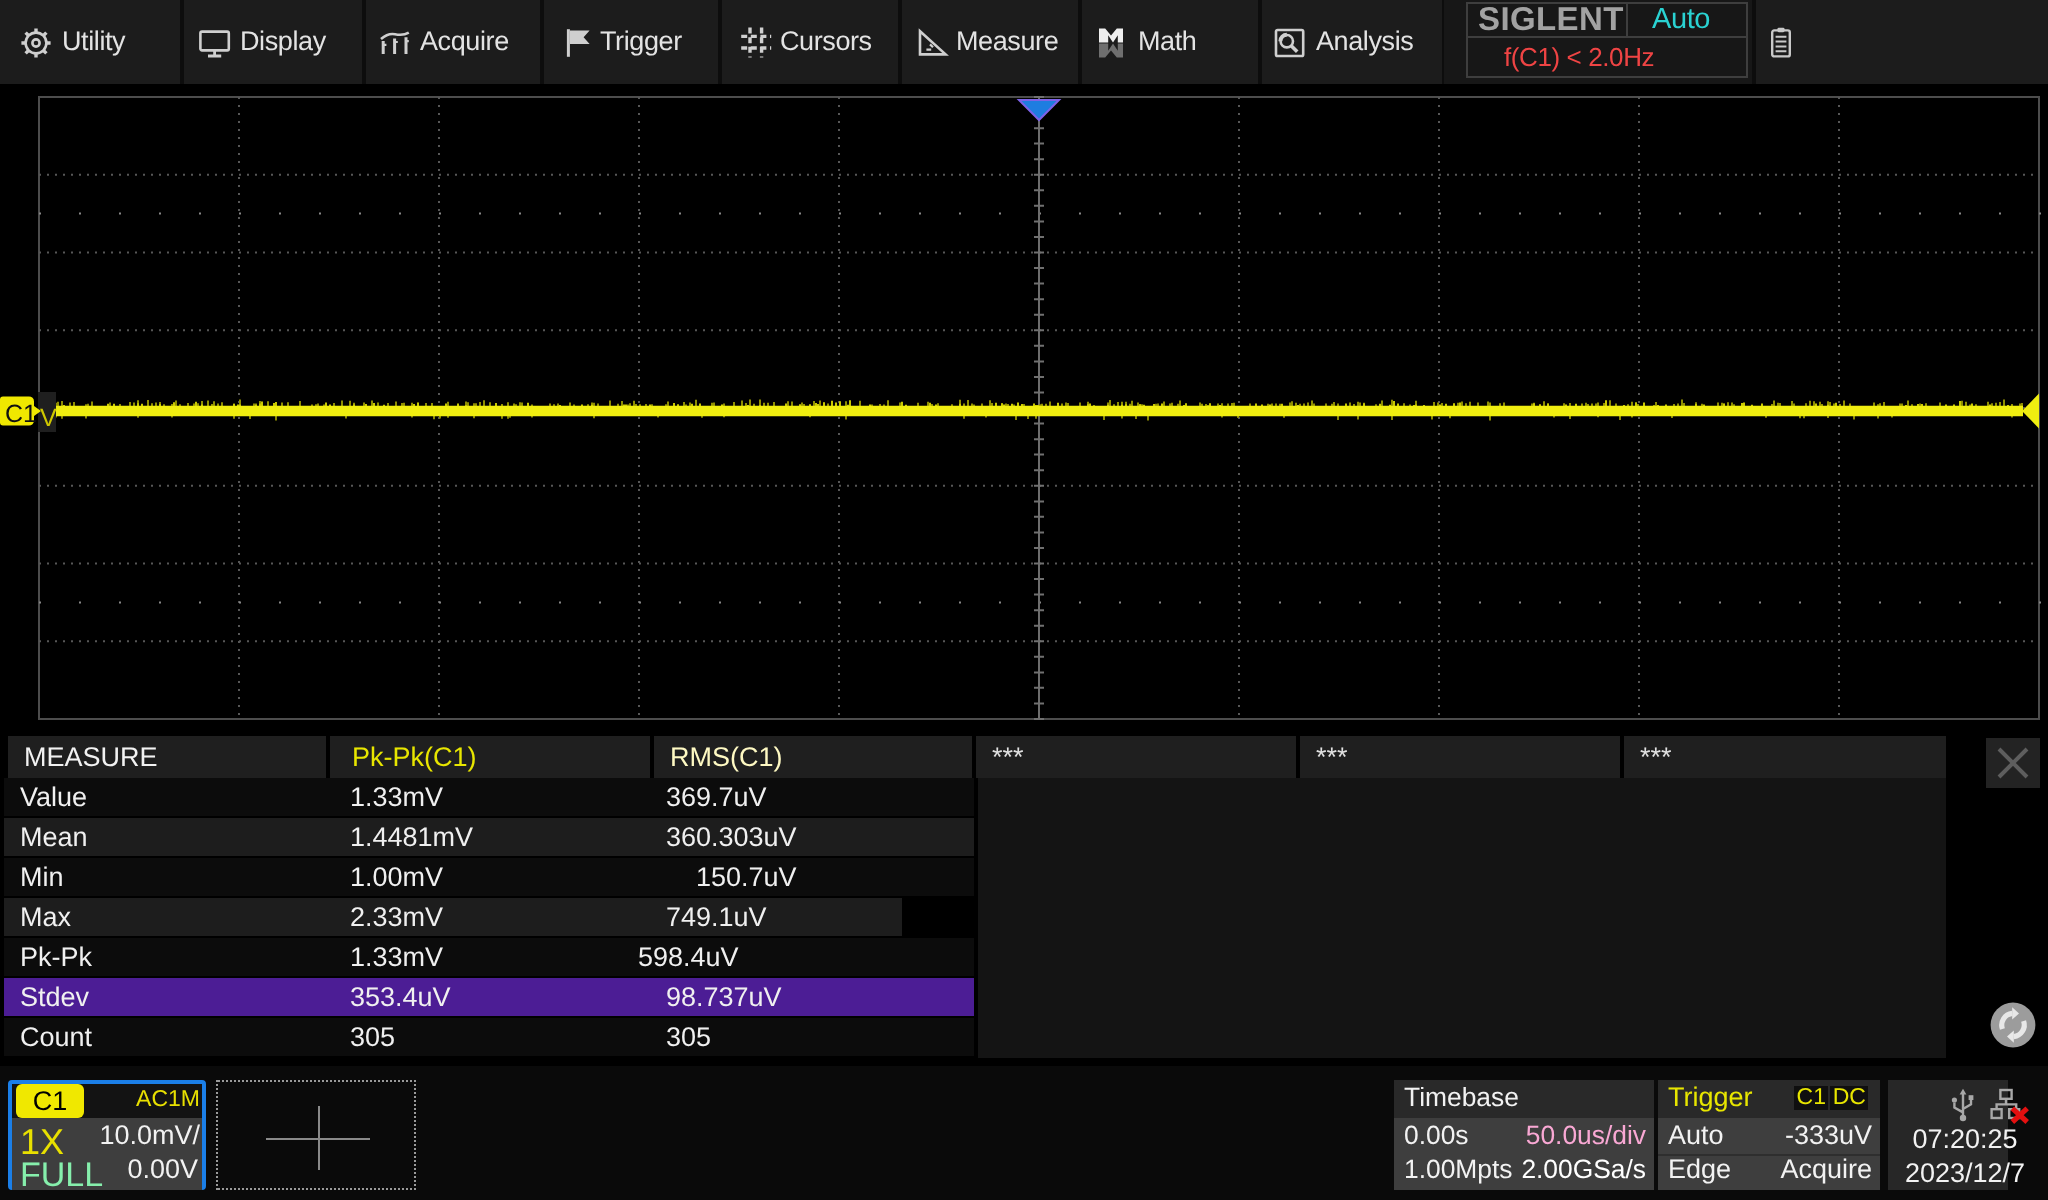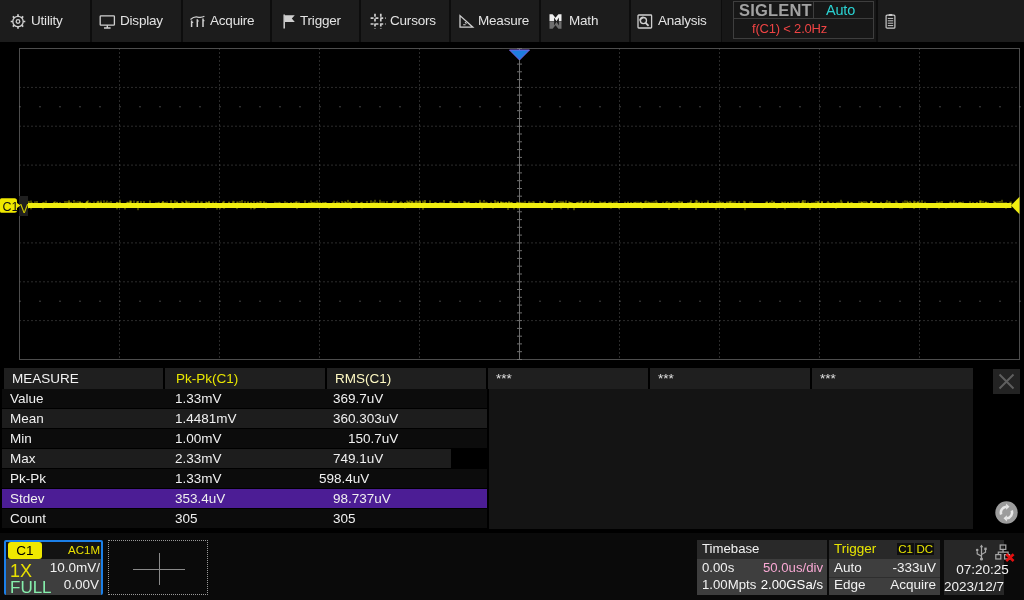--- a/index.html
+++ b/index.html
@@ -233,14 +233,14 @@
     <svg style="position:absolute;left:51px;top:4px" width="20" height="18" viewBox="0 0 20 18">
 <g stroke="#a8a8a8" stroke-width="1.2" fill="none">
 <rect x="5.2" y="1" width="5.6" height="4.4"></rect>
 <rect x="0.8" y="10.6" width="5" height="4.4"></rect>
 <rect x="9.6" y="10.6" width="5" height="4.4"></rect>
 <path d="M8 5.4v2.8M3.3 10.6V8.2h9.8v2.4"></path>
 </g>
 <path d="M11.2 10.2 18.6 17M18.6 10.2 11.2 17" stroke="#e41010" stroke-width="2.6"></path>
 </svg>
     <div class="abs" style="left:0;top:22px;width:77px;text-align:center;font-size:13.5px">07:20:25</div>
-    <div class="abs" style="left:0;top:39px;width:77px;font-size:13.5px">2023/12/7</div>
+    <div class="abs" style="left:0;top:39px;width:77px;text-align:center;font-size:13.5px">2023/12/7</div>
   </div>
 </div>
 </body></html>

